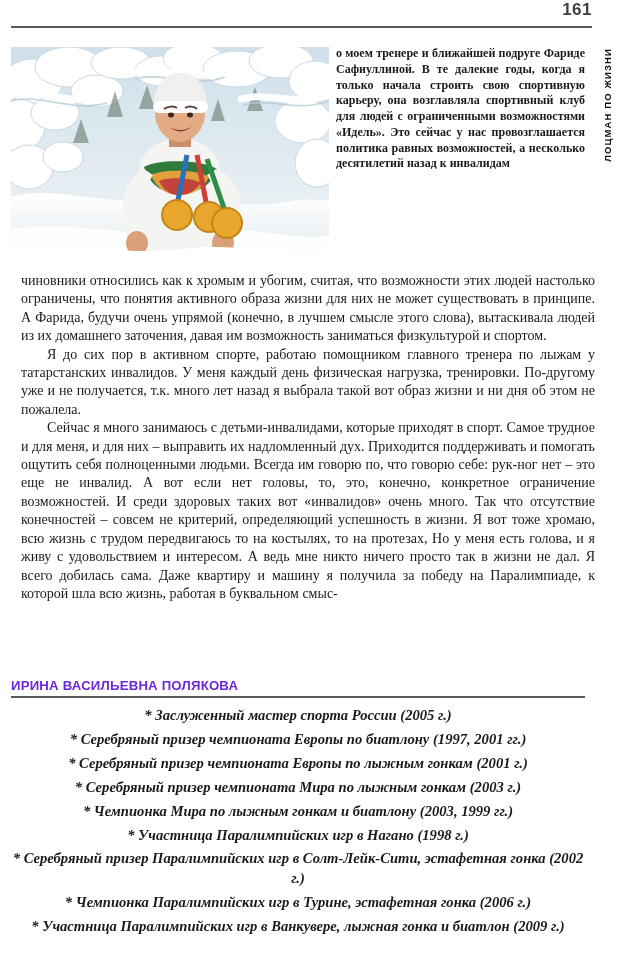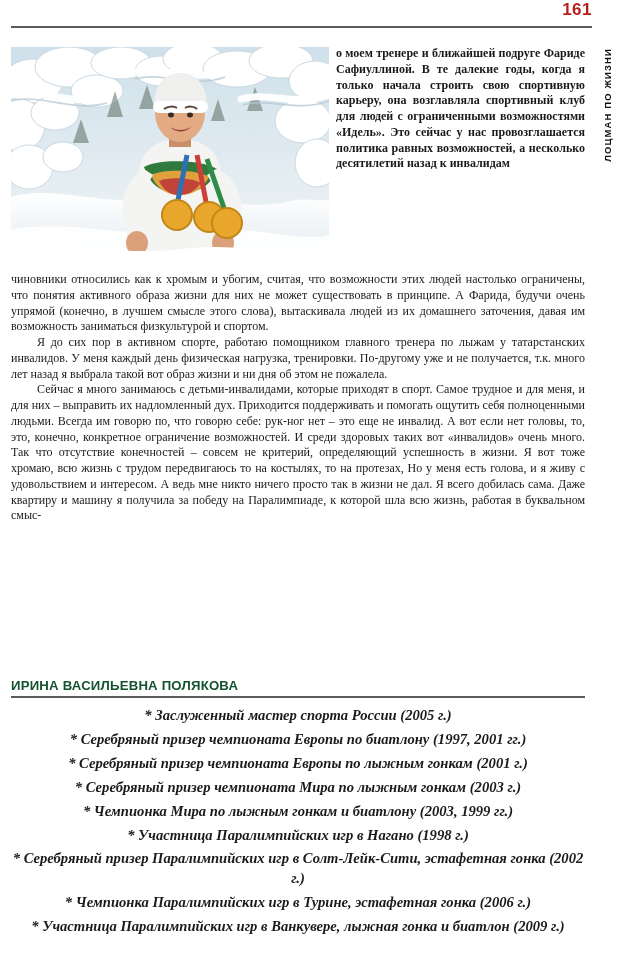--- a/index.html
+++ b/index.html
@@ -19,21 +19,21 @@
   
   .page-number {
     position: absolute;
     top: 0px;
     left: 0;
     width: 592px;
     text-align: right;
     font-family: "Liberation Sans", sans-serif;
     font-weight: bold;
     font-size: 17px;
-    color: #b91c1c;
+    color: #404040;
     letter-spacing: 0.5px;
   }
   .header-rule {
     position: absolute;
     top: 26px;
     left: 11px;
     width: 581px;
     height: 2px;
     background: #5b5b5b;
   }
@@ -81,43 +81,43 @@
     text-align: justify;
     text-justify: inter-word;
     font-weight: bold;
     hyphens: manual;
   }
 
   
   .body-text {
     position: absolute;
     top: 272px;
-    left: 11px;
-    width: 574px;
-    font-size: 12px;
+    left: 21px;
+    width: 574px;
+    font-size: 14px;
     line-height: 1.315;
     text-align: justify;
     text-justify: inter-word;
   }
   .body-text p { margin: 0; text-indent: 0; }
   .body-text p.indent { text-indent: 26px; }
 
   
   .subhead-wrap {
     position: absolute;
     top: 678px;
     left: 11px;
     width: 574px;
   }
   .subhead {
     font-family: "Liberation Sans", sans-serif;
     font-weight: bold;
     font-size: 13.2px;
     letter-spacing: 0.2px;
-    color: #14532d;
+    color: #6d28d9;
     margin-bottom: 3px;
   }
   .subhead-rule {
     width: 574px;
     height: 2px;
     background: #5b5b5b;
   }
 
   
   .ach-list {

